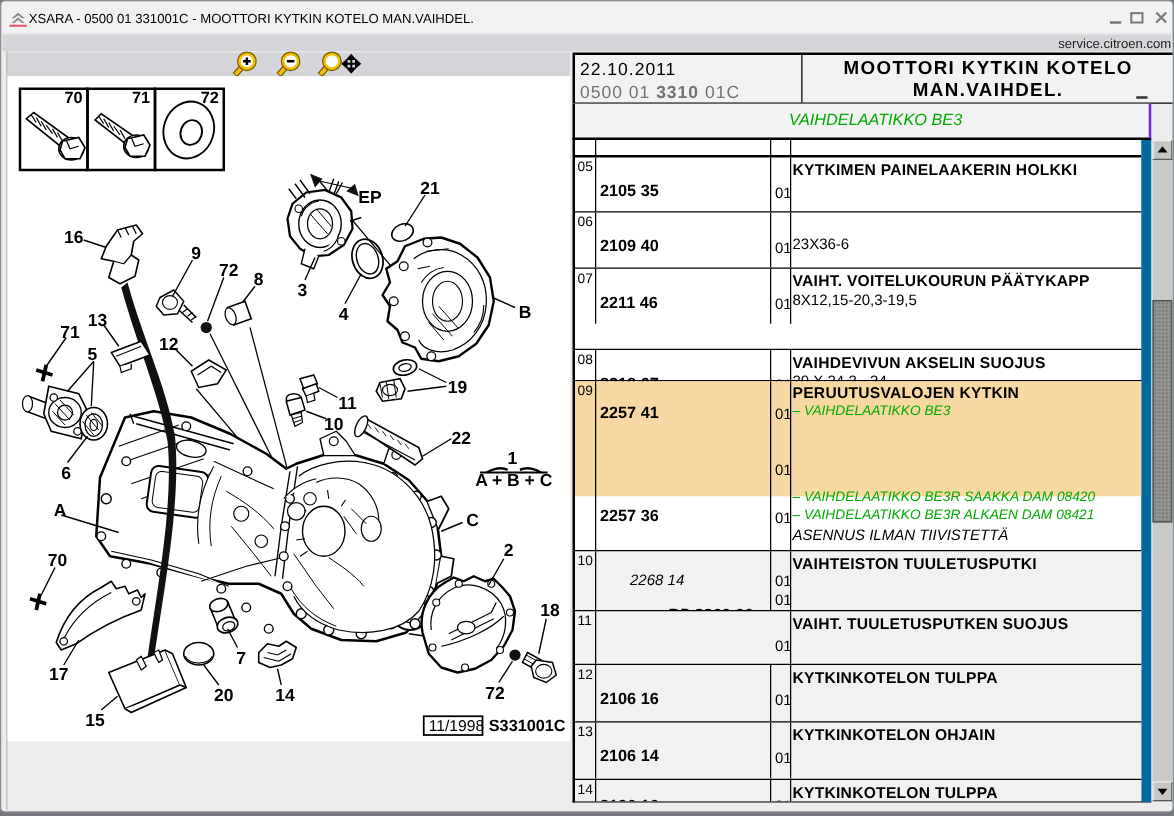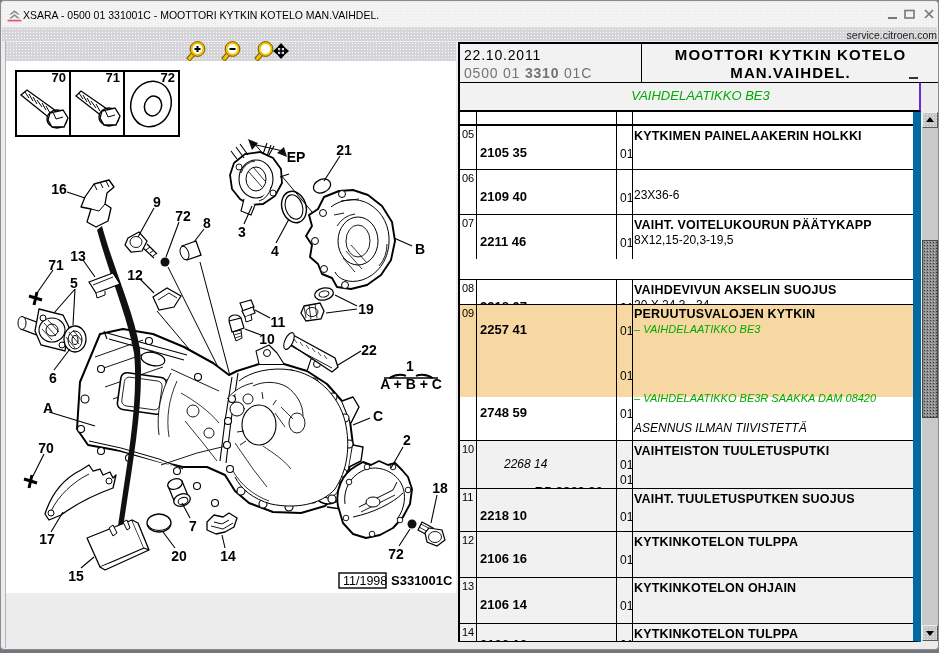--- a/index.html
+++ b/index.html
@@ -155,52 +155,50 @@
       <span class="d1">VAIHDEVIVUN AKSELIN SUOJUS</span>
       <span class="d2">20 X 24,3 - 34</span>
     </div>
     <div class="row" style="top:192px;height:136px;">
       <div style="position:absolute;left:0;top:0;width:459px;height:92px;background:#f8d8a2;"></div>
       <div class="c1">
           <span class="num">09</span>
         </div>
       <div class="c2">
         <span class="part" style="top:17px;">2257 41</span>
-        <span class="part" style="top:100px;">2748 59</span>
+        <span class="part" style="top:100px;">2257 36</span>
       </div>
       <div class="c3">
         <span class="qty" style="top:19px;">01</span>
         <span class="qty" style="top:64px;">01</span>
         <span class="qty" style="top:102px;">01</span>
       </div>
       <span class="d1" style="top:2px;">PERUUTUSVALOJEN KYTKIN</span>
       <span class="d2 green" style="top:18px;text-align:center;">– VAIHDELAATIKKO BE3</span>
       <span class="d2 green" style="top:63px;margin-top:24px;">– VAIHDELAATIKKO BE3R SAAKKA DAM 08420</span>
+      <span class="d2 green" style="top:101px;">– VAIHDELAATIKKO BE3R ALKAEN DAM 08421</span>
       <span class="d2" style="top:116px;font-style:italic;font-size:12px;">ASENNUS ILMAN TIIVISTETTÄ</span>
     </div>
     <div class="row gray" style="top:328px;height:48px;background:#f1f1f1;">
       <div class="c1">
           <span class="num">10</span>
         </div>
       <div class="c2">
         <span class="part" style="top:16px;font-weight:normal;font-style:italic;font-size:12px;margin-left:24px;">2268 14</span>
         <span class="part" style="top:31px;right:14px;left:auto;font-style:italic;margin-top:12px;">RP 2268 30</span>
       </div>
       <div class="c3">
         <span class="qty" style="top:17px;">01</span>
         <span class="qty" style="top:32px;">01</span>
       </div>
       <span class="d1">VAIHTEISTON TUULETUSPUTKI</span>
     </div>
     <div class="row" style="top:376px;height:43px;background:#f1f1f1;">
       <div class="c1">
           <span class="num">11</span>
-        </div>
-      <div class="c2">
-          <span class="part">2218 10</span>
         </div>
       <div class="c3">
           <span class="qty">01</span>
         </div>
       <span class="d1">VAIHT. TUULETUSPUTKEN SUOJUS</span>
     </div>
     <div class="row" style="top:419px;height:46px;background:#f1f1f1;">
       <div class="c1">
           <span class="num">12</span>
         </div>

